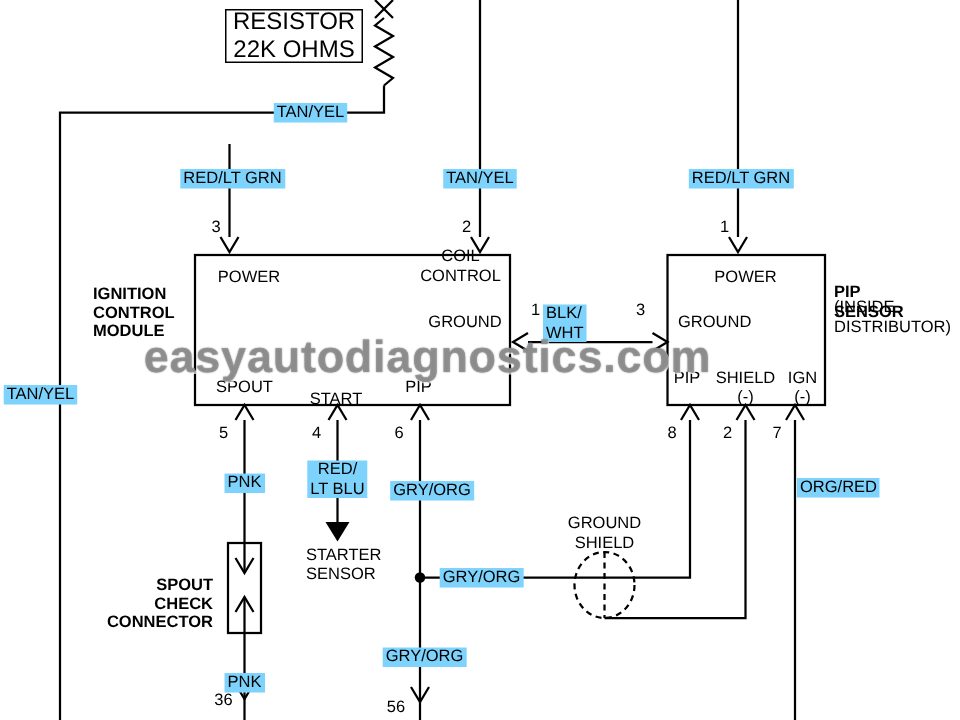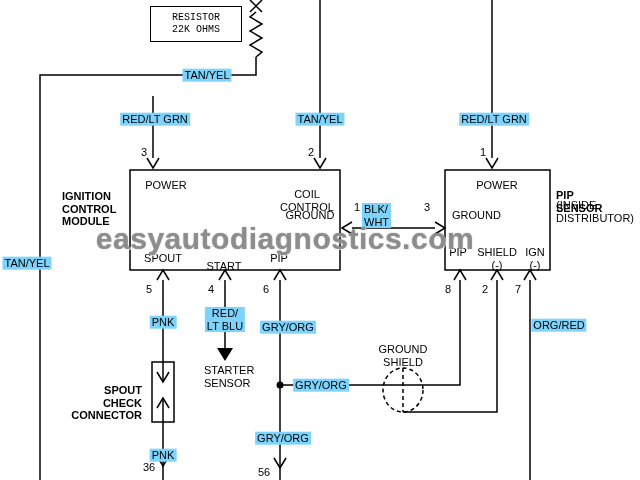--- a/index.html
+++ b/index.html
@@ -17,21 +17,21 @@
     position:absolute;font-size:11px;line-height:1.15;white-space:pre-line;
   }
   .c{transform:translate(-50%,-50%);text-align:center;}
   .cx{transform:translateX(-50%);text-align:center;}
   .r{transform:translateX(-100%);text-align:right;}
   .bg{background:#7dd3fc;padding:0 2px;}
   .b{font-weight:bold;margin-top:16px;}
   .resistor-box{
     position:absolute;left:150px;top:6px;width:90px;height:34px;
     border:1.5px solid #000;display:flex;align-items:center;justify-content:center;
-    font-size:10px;line-height:1.2;text-align:center;white-space:pre-line;font-family:Liberation Mono, monospace;
+    font-size:16px;line-height:1.2;text-align:center;white-space:pre-line;
   }
   .watermark{
     position:absolute;left:285px;top:239px;transform:translate(-50%,-50%);
     font-size:30px;font-weight:bold;letter-spacing:.5px;white-space:nowrap;
     color:rgba(150,150,150,0.78);
     text-shadow:0 0 1px rgba(90,90,90,0.9), 1px 1px 0 rgba(255,255,255,0.7);
     pointer-events:none;
   }
 </style>
 </head>
@@ -97,21 +97,21 @@
   <div class="lbl c bg" style="left:27px;top:263px">TAN/YEL</div>
 
   <div class="lbl c" style="left:144px;top:152px">3</div>
   <div class="lbl c" style="left:311px;top:152px">2</div>
   <div class="lbl c" style="left:483px;top:152px">1</div>
 
   <div class="lbl b" style="left:62px;top:174px">IGNITION
 CONTROL
 MODULE</div>
   <div class="lbl cx" style="left:166px;top:179px">POWER</div>
-  <div class="lbl cx" style="left:307px;top:188px">COIL
+  <div class="lbl cx" style="left:307px;top:165px">COIL
 CONTROL</div>
   <div class="lbl cx" style="left:310px;top:209px">GROUND</div>
   <div class="lbl cx" style="left:163px;top:252px">SPOUT</div>
   <div class="lbl cx" style="left:224px;top:260px">START</div>
   <div class="lbl cx" style="left:279px;top:252px">PIP</div>
 
   <div class="lbl c" style="left:357px;top:207px">1</div>
   <div class="lbl bg" style="left:362px;top:203px">BLK/
 WHT</div>
   <div class="lbl c" style="left:427px;top:207px">3</div>

